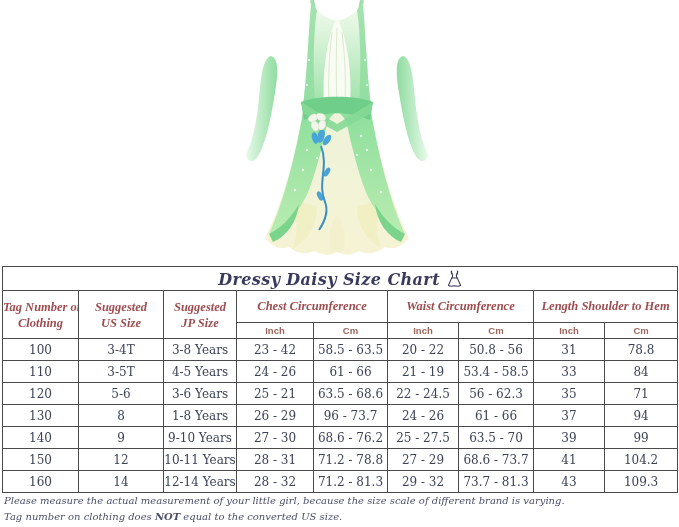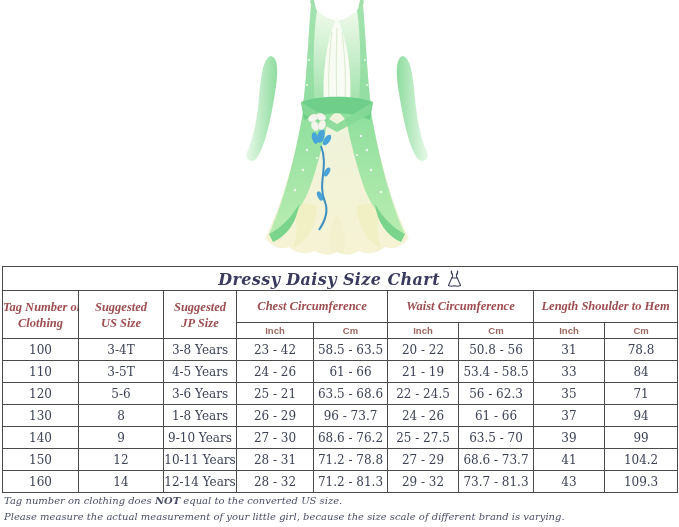--- a/index.html
+++ b/index.html
@@ -262,17 +262,17 @@
         <td>71.2 - 81.3</td>
         <td>29 - 32</td>
         <td>73.7 - 81.3</td>
         <td>43</td>
         <td>109.3</td>
       </tr>
       </tbody>
   </table>
 
   <div class="footnotes">
+    <p class="fn"><span>Please measure the actual measurement of your little girl, because the size scale of different brand is varying.</span><span class="fn-bold"></span><span></span></p>
     <p class="fn"><span>Tag number on clothing does </span><span class="fn-bold">NOT</span><span> equal to the converted US size.</span></p>
-    <p class="fn"><span>Please measure the actual measurement of your little girl, because the size scale of different brand is varying.</span><span class="fn-bold"></span><span></span></p>
   </div>
 
 </div>
 
 </body></html>

